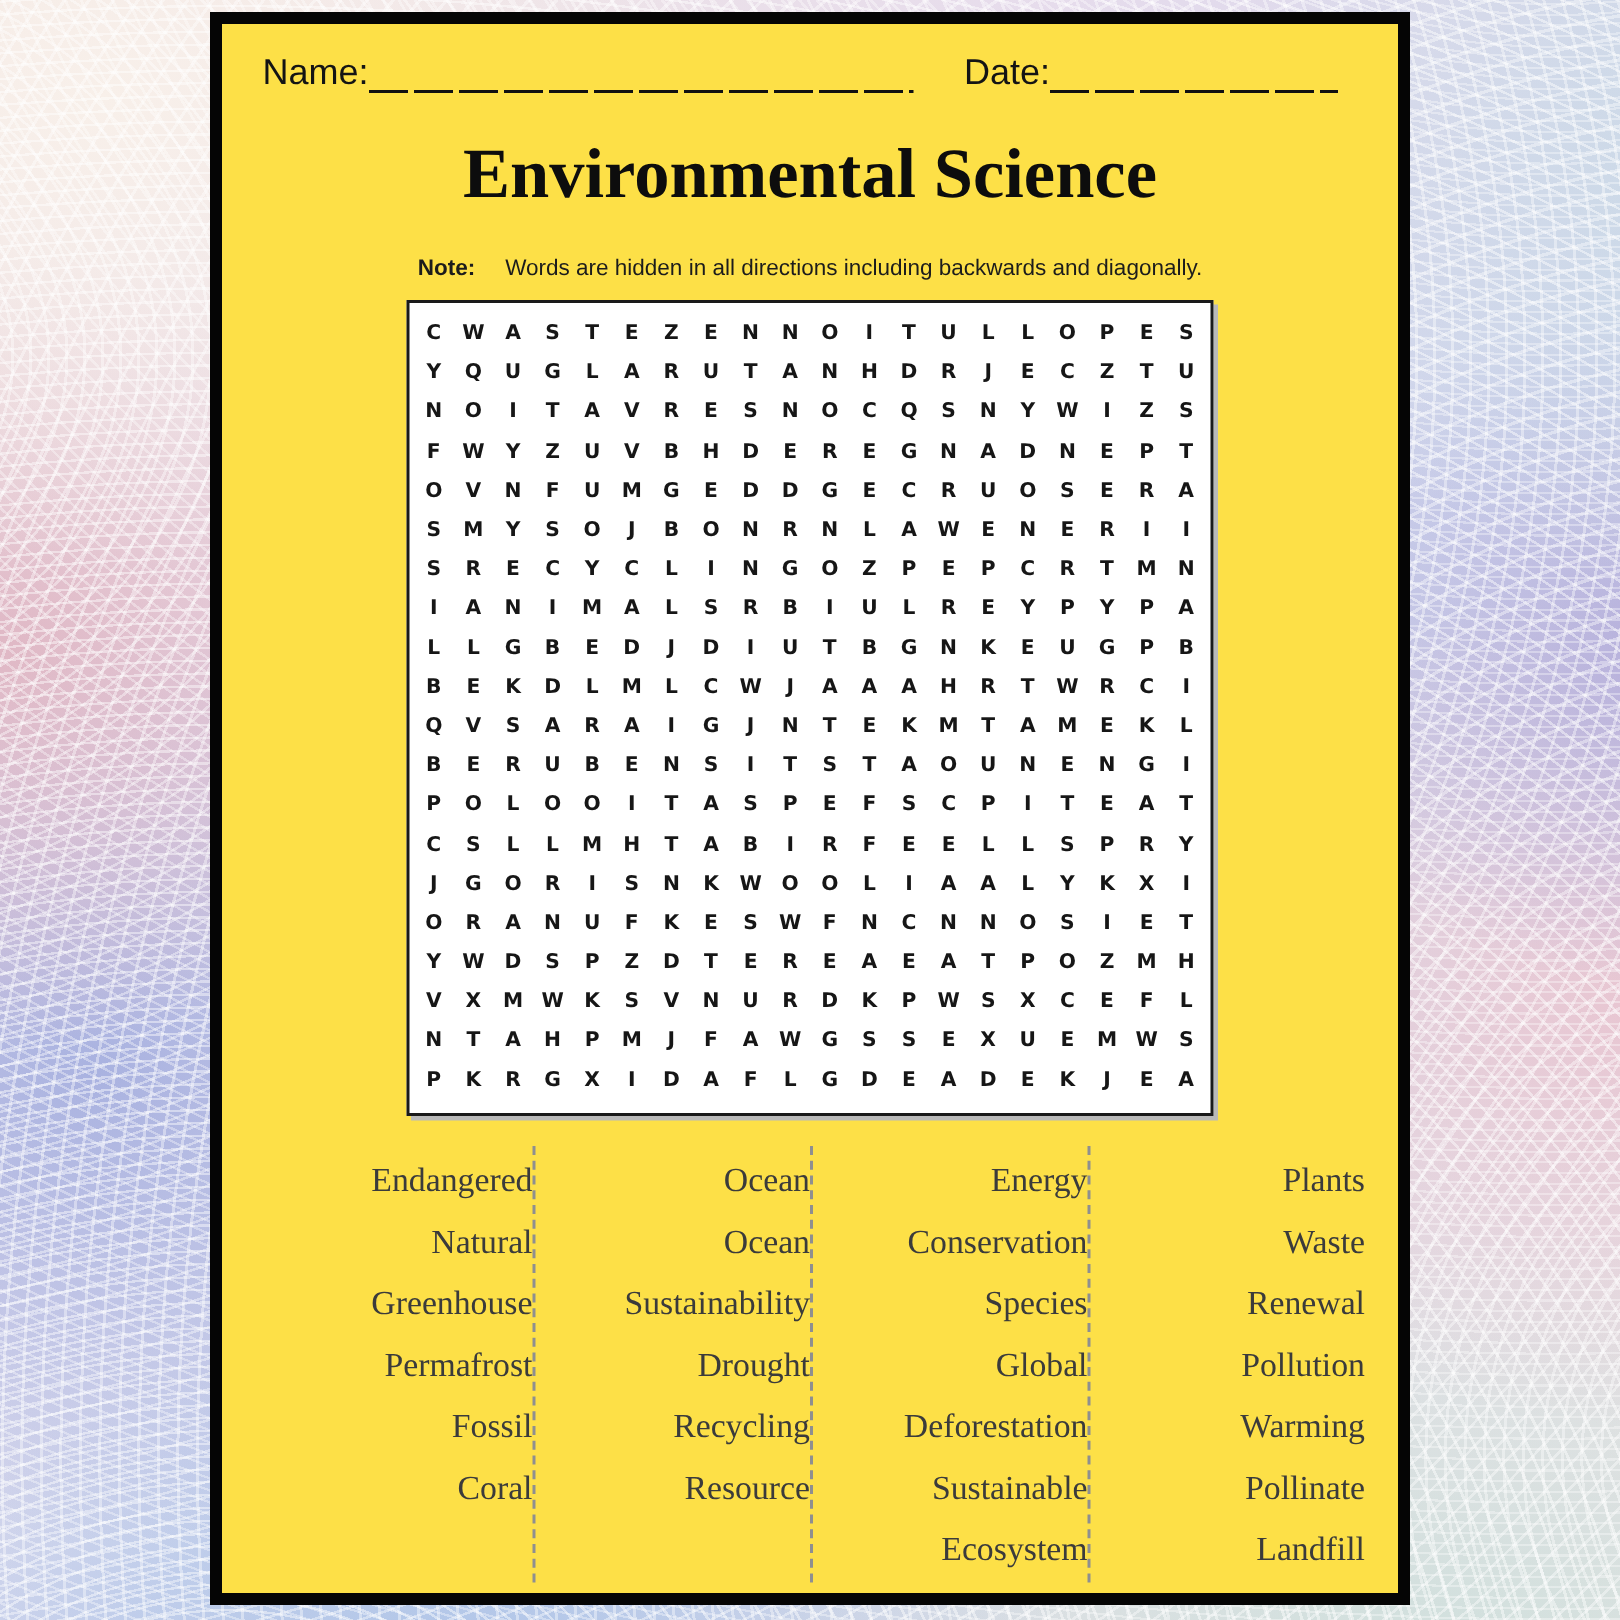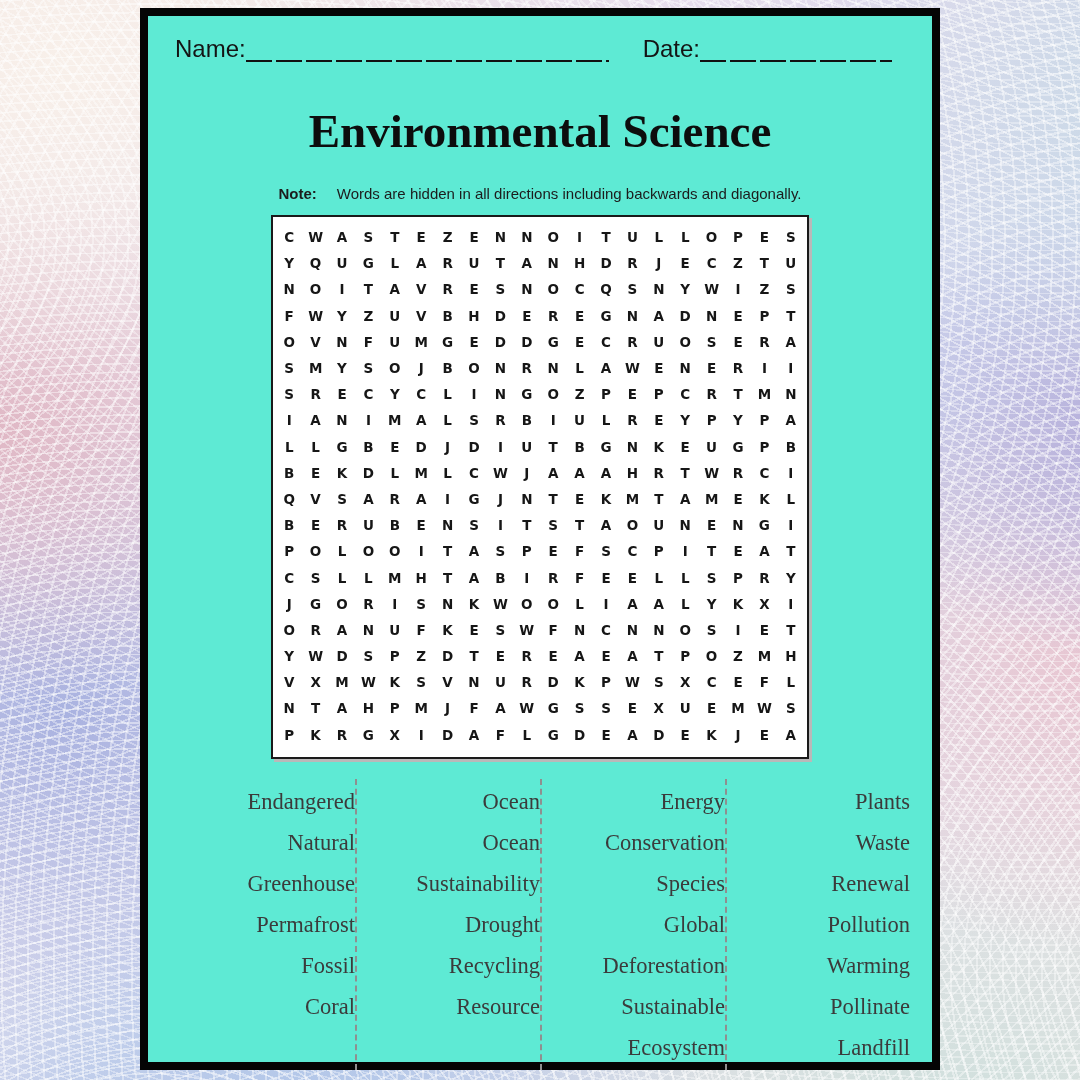--- a/index.html
+++ b/index.html
@@ -17,30 +17,30 @@
       radial-gradient(55% 45% at 6% 66%, #a9b2e0 0%, rgba(169,178,224,0) 65%),
       radial-gradient(60% 42% at 30% 106%, #a9c2e8 0%, rgba(169,194,232,0) 62%),
       radial-gradient(55% 45% at 108% 10%, #ccdbe7 0%, rgba(204,219,231,0) 60%),
       radial-gradient(45% 35% at 104% 40%, #b3addb 0%, rgba(179,173,219,0) 60%),
       radial-gradient(55% 40% at 102% 62%, #e8c5d1 0%, rgba(232,197,209,0) 65%),
       radial-gradient(65% 45% at 88% 104%, #cfe0dd 0%, rgba(207,224,221,0) 65%),
       linear-gradient(140deg,#f3e7e4 0%,#e6dcec 30%,#cdd4ec 58%,#e2dfe8 78%,#e8e2e2 100%);
   }
   .sheet{
     position:absolute;left:140px;top:8px;width:800px;height:1062px;
-    background:#5eead4;border:8px solid #050505;box-sizing:border-box;
+    background:#fde047;border:8px solid #050505;box-sizing:border-box;
   }
   
   .head-row{display:flex;align-items:flex-end;margin:18px 40px 0 27px;font-size:24px;color:#141414;}
   .head-label{white-space:nowrap;line-height:1.1;}
   .blank{height:28px;background:repeating-linear-gradient(to right,#111 0 26px,transparent 26px 30px) left bottom/100% 2px no-repeat;}
   .blank.name{flex:1;margin-right:34px;}
   .blank.date{width:192px;}
   
-  .title{margin-top:42px;text-align:center;font-family:"Liberation Serif",serif;font-weight:bold;font-size:47px;color:#0d0d0d;}
+  .title{margin-top:27px;text-align:center;font-family:"Liberation Serif",serif;font-weight:bold;font-size:47px;color:#0d0d0d;}
   
   .note{margin-top:27px;text-align:center;font-size:15px;color:#1c1c1c;}
   .note b{margin-right:20px;}
   
   .grid-box{
     width:538px;margin:13px auto 0;border:2px solid #1a1a1a;box-sizing:border-box;
     box-shadow:3px 3px 0 #b9b9b9;background:#fff;
     display:grid;grid-template-columns:repeat(20,1fr);padding:7px 3px 9px;
   }
   .cell{

